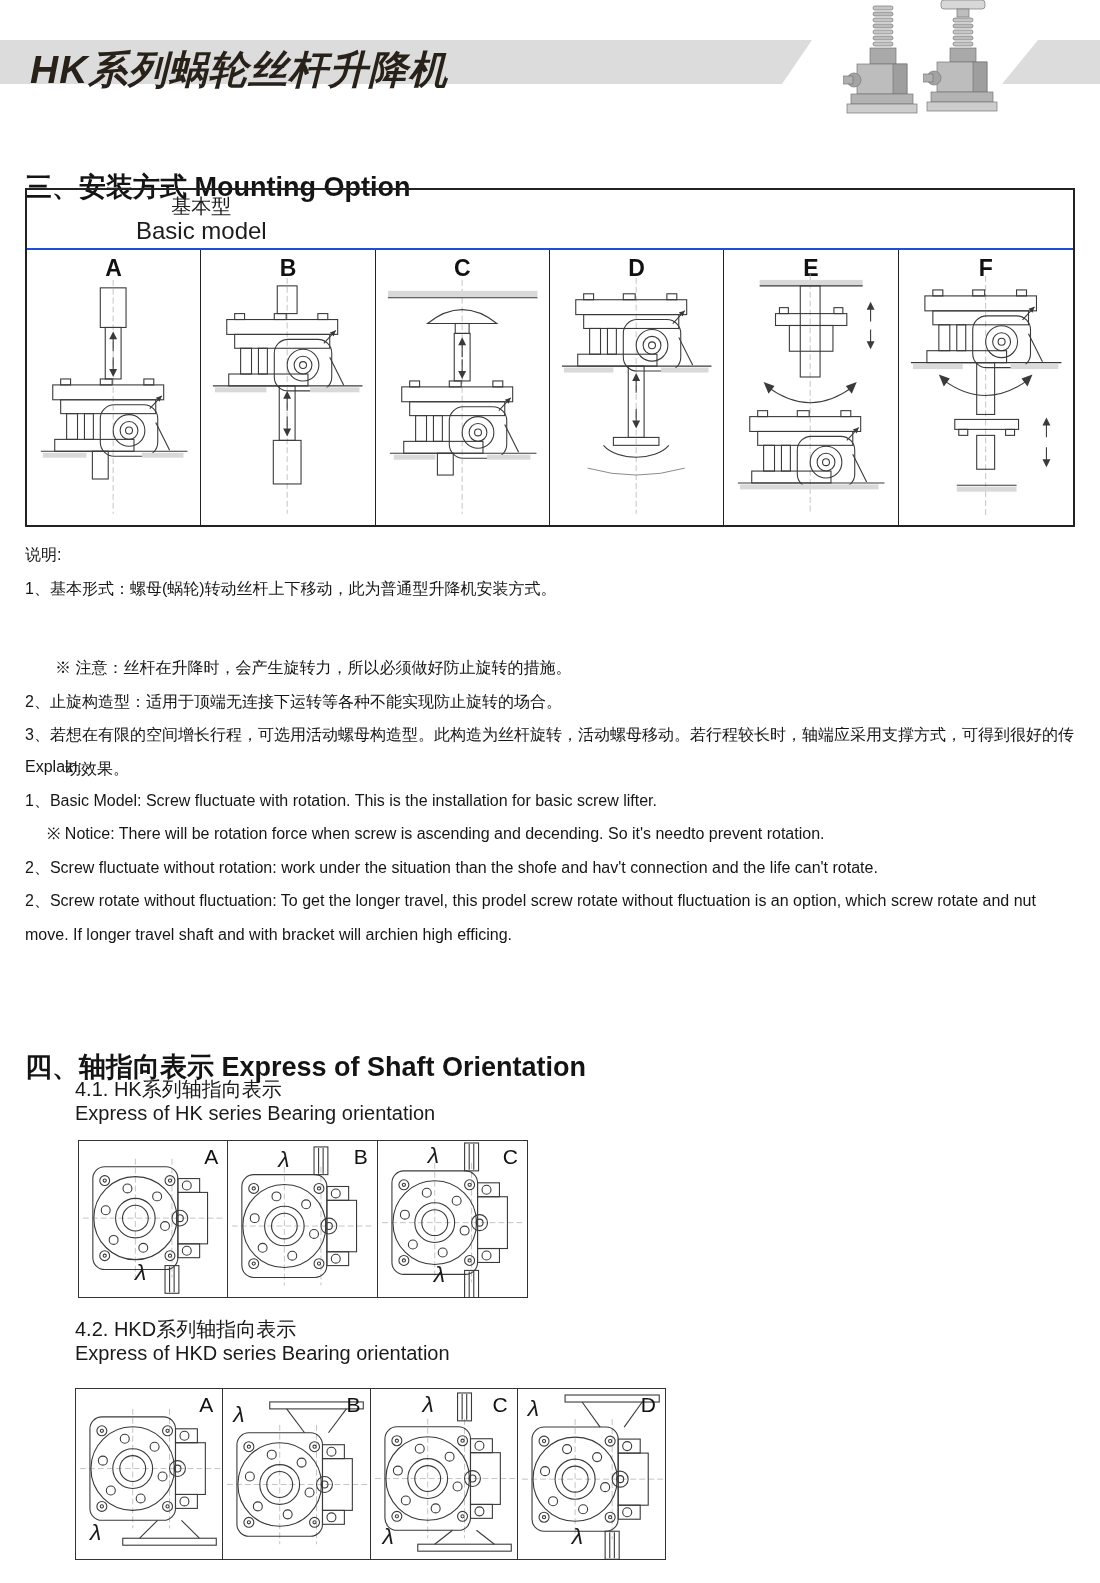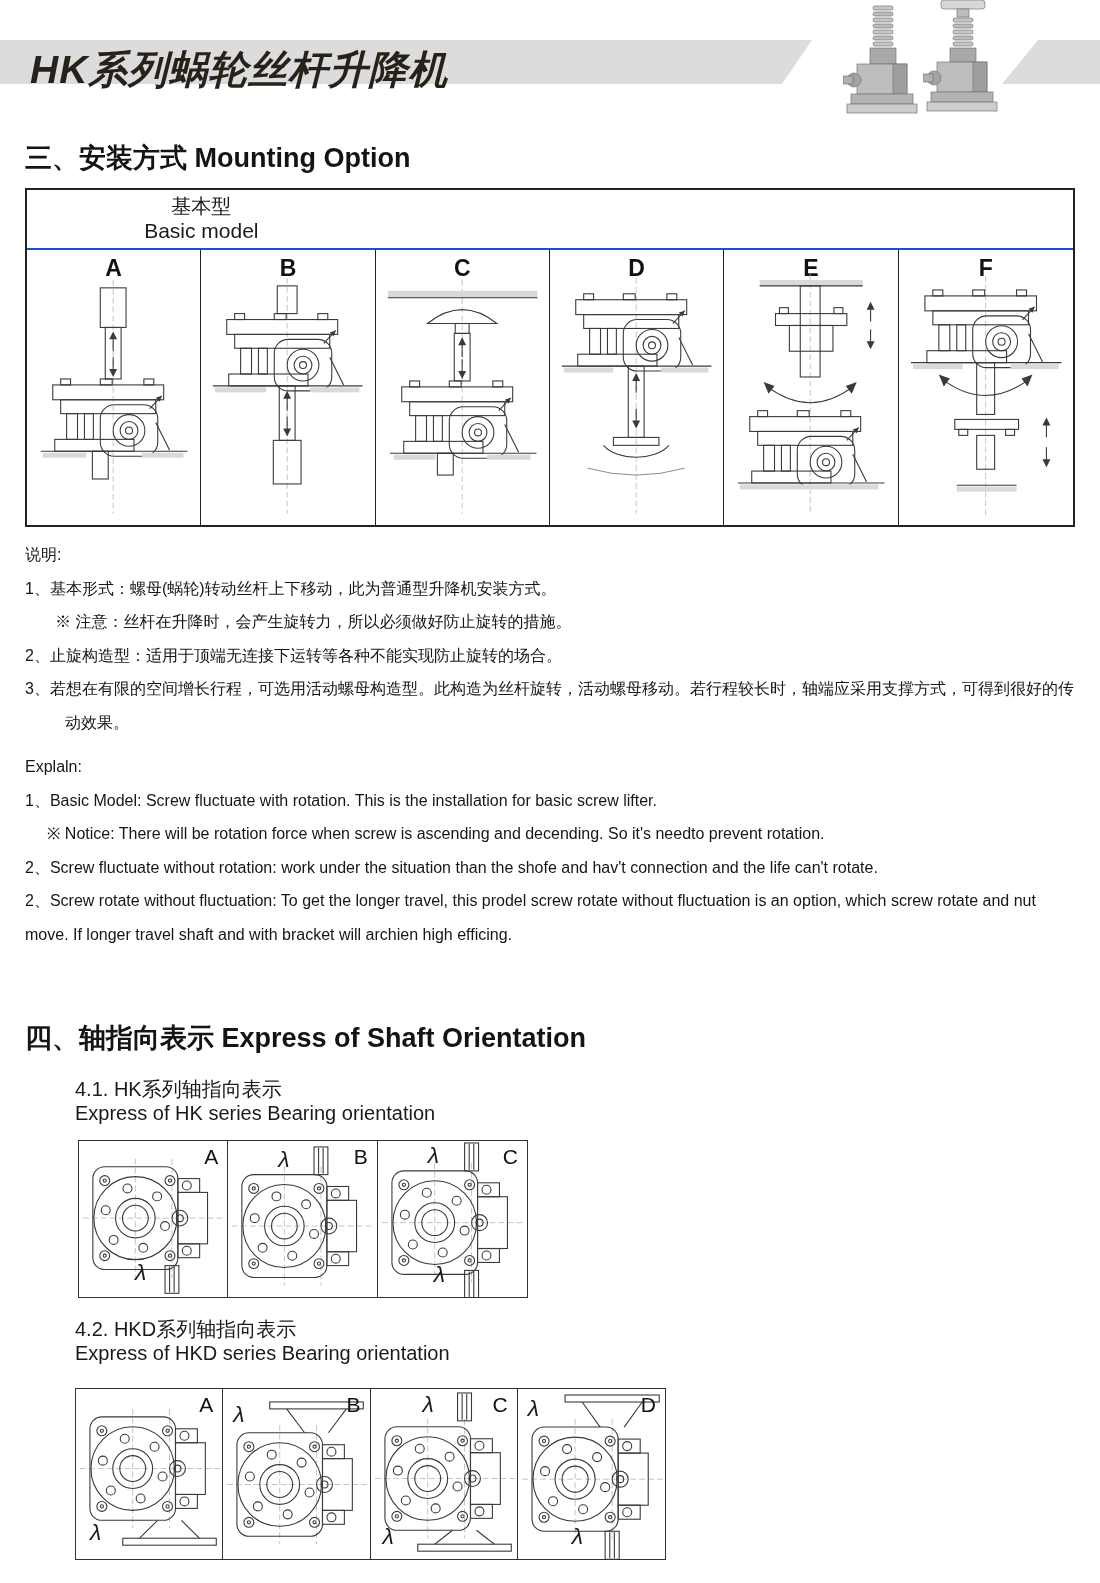--- a/index.html
+++ b/index.html
@@ -20,41 +20,41 @@
     background:#dcdcdc;
     clip-path:polygon(36px 0, 98px 0, 98px 100%, 0 100%);
   }
   .hdr-title {
     position:absolute; left:30px; top:43px;
     font-size:39px; font-weight:bold; font-style:italic;
     letter-spacing:1px; color:#282119; white-space:nowrap;
   }
   .pjack { position:absolute; }
   
-  .sec-title { position:absolute; left:25px; font-size:27px; font-weight:bold; color:#141414; white-space:nowrap; }
+  .sec-title { position:absolute; left:25px; font-size:27px; font-weight:bold; color:#141414; white-space:nowrap;margin-top:29px; }
   .sub-line { position:absolute; left:75px; font-size:20px; color:#1a1a1a; white-space:nowrap; }
   
   .mtable { position:absolute; left:25px; top:188px; width:1050px; border:2px solid #222; }
   .mhead { display:grid; grid-template-columns:1fr 1fr 1fr; border-bottom:2px solid #1d4ed8; }
   .mhead .hc { text-align:center; padding:3px 0 5px; border-right:2px solid #222; }
   .mhead .hc:last-child { border-right:none; }
   .hc .cn { font-size:20px; line-height:26px; }
-  .hc .en { font-size:21px; line-height:24px; }
+  .hc .en { font-size:24px; line-height:24px; }
   .mbody { display:grid; grid-template-columns:repeat(6,1fr); height:275px; }
   .mcell { position:relative; border-right:1.5px solid #222; overflow:hidden; }
   .mcell:last-child { border-right:none; }
   .mletter {
     position:absolute; top:5px; left:0; width:100%; text-align:center;
     font-size:23px; font-weight:600; color:#111;
   }
   .mcell svg { position:absolute; left:0; top:22px; width:100%; height:250px; }
   
   .notes { position:absolute; left:25px; width:1053px; font-size:16px; line-height:33.5px; color:#161616; }
   .notes .lbl { font-weight:normal; }
-  .ind1 { padding-left:30px; }
+  .ind1 { padding-left:30px;margin-top:46px; }
   .hang { padding-left:40px; text-indent:-40px; }
   .ind2 { padding-left:22px; }
   
   .otable { position:absolute; border:1.5px solid #333; display:grid; }
   .t41 { left:78px; top:1140px; width:450px; height:158px; grid-template-columns:repeat(3,1fr); }
   .t42 { left:75px; top:1388px; width:591px; height:172px; grid-template-columns:repeat(4,1fr); }
   .ocell { position:relative; border-right:1.2px solid #333; overflow:hidden; }
   .ocell:last-child { border-right:none; }
   .ocell svg { position:absolute; left:0; top:0; width:100%; height:100%; }
   .oletter { position:absolute; top:4px; right:9px; font-size:21px; color:#111; }

